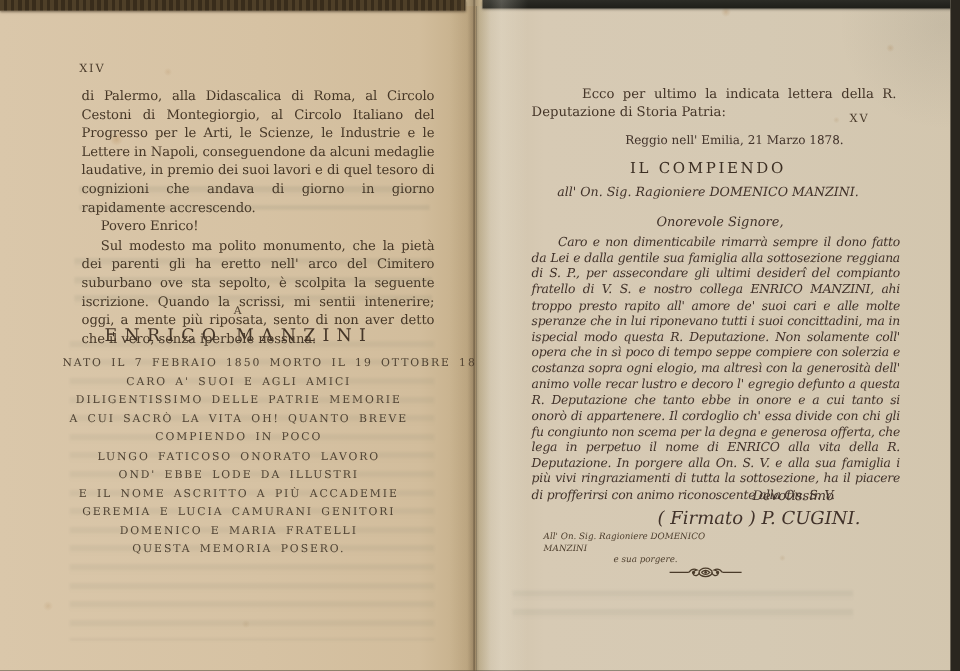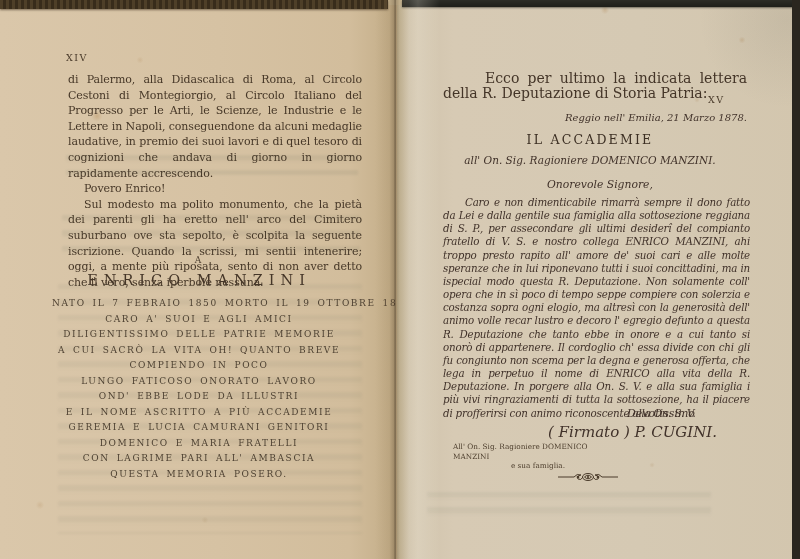--- a/index.html
+++ b/index.html
@@ -60,35 +60,35 @@
   .pn-right{left:311px;top:47px;margin-top:47px;}
   .textblock{position:absolute;left:68px;top:72px;width:294px;color:#463727;}
   .para{margin:0;font-size:11px;line-height:15.6px;text-align:justify;letter-spacing:-.1px;}
   .para.indent{text-indent:16px;}
   .inscription{position:absolute;left:52px;top:254px;width:294px;text-align:center;color:#4e4031;}
   .ins-ded{font-size:9px;letter-spacing:2px;line-height:12px;}
   .ins-name{font-size:14.5px;letter-spacing:6px;line-height:18px;margin-top:5px;margin-bottom:7px;color:#453628;}
   .ins-line{font-size:9px;letter-spacing:1.6px;word-spacing:2.5px;line-height:15.5px;white-space:nowrap;}
   
   .rp{position:absolute;color:#41322a;}
-  .rp-intro{left:46px;top:71px;width:304px;font-size:14px;line-height:15.2px;
+  .rp-intro{left:46px;top:71px;width:304px;font-size:11px;line-height:15.2px;
     text-align:justify;text-indent:42px;color:#443528;}
-  .rp-dateline{left:46px;top:112px;width:304px;font-size:10px;font-style:italic;
-    text-align:right;text-indent:92px;}
+  .rp-dateline{left:32px;top:112px;width:304px;font-size:10px;
+    text-align:left;text-indent:92px;}
   .rp-heading{left:46px;top:132px;width:294px;font-size:12.5px;letter-spacing:2.2px;
     text-align:center;color:#3c2f23;}
   .rp-addressee{left:46px;top:154px;width:294px;font-size:10.5px;font-style:italic;text-align:center;}
   .rp-salutation{left:102px;top:178px;font-size:10.8px;font-style:italic;margin-left:48px;}
   .rp-body{left:46px;top:196px;width:307px;font-size:10.3px;font-style:italic;
     line-height:13.15px;text-align:justify;text-indent:22px;letter-spacing:-.2px;}
   .rp-valediction{left:46px;top:407px;width:304px;font-size:11px;font-style:italic;
     text-align:right;padding-right:52px;box-sizing:border-box;}
   .rp-signature{left:46px;top:423px;width:304px;font-size:15px;font-style:italic;
     text-align:right;padding-right:30px;box-sizing:border-box;}
-  .rp-footnote{left:56px;top:442px;width:170px;font-size:7.3px;
+  .rp-footnote{left:56px;top:442px;width:170px;font-size:7.3px;font-style:italic;
     line-height:9.5px;color:#4c3d2c;}
   .fn2{text-align:center;}
   .rp-ornament{left:160px;top:471px;width:62px;height:14px;}
   .rp-ornament svg{display:block;}
 </style>
 </head>
 <body>
 
 <div class="scene">
 
@@ -108,45 +108,44 @@
           <div class="ins-line">NATO IL 7 FEBRAIO 1850 MORTO IL 19 OTTOBRE 1877</div>
           <div class="ins-line">CARO A' SUOI E AGLI AMICI</div>
           <div class="ins-line">DILIGENTISSIMO DELLE PATRIE MEMORIE</div>
           <div class="ins-line">A CUI SACRÒ LA VITA OH! QUANTO BREVE</div>
           <div class="ins-line">COMPIENDO IN POCO</div>
           <div class="ins-line">LUNGO FATICOSO ONORATO LAVORO</div>
           <div class="ins-line">OND' EBBE LODE DA ILLUSTRI</div>
           <div class="ins-line">E IL NOME ASCRITTO A PIÙ ACCADEMIE</div>
           <div class="ins-line">GEREMIA E LUCIA CAMURANI GENITORI</div>
           <div class="ins-line">DOMENICO E MARIA FRATELLI</div>
-          <div class="ins-line">CON LAGRIME PARI ALL' AMBASCIA</div>
           <div class="ins-line">QUESTA MEMORIA POSERO.</div>
         </div>
     </div>
 
     <div class="bleed" style="left:66px;top:155px;width:292px;height:20px;opacity:.8;"></div>
     <div class="bleed" style="left:62px;top:215px;width:298px;height:44px;opacity:.7;"></div>
     <div class="bleed" style="left:58px;top:284px;width:304px;height:250px;opacity:.55;"></div>
   </div>
 
   <div class="page page-right">
     <div class="pagenum pn-right">XV</div>
 
     <div class="rp rp-intro">Ecco per ultimo la indicata lettera della R. Deputazione di Storia Patria:</div>
     <div class="rp rp-dateline">Reggio nell' Emilia, 21 Marzo 1878.</div>
-    <div class="rp rp-heading">IL ACCADEMIE</div>
+    <div class="rp rp-heading">IL COMPIENDO</div>
     <div class="rp rp-addressee">all' On. Sig. Ragioniere DOMENICO MANZINI.</div>
     <div class="rp rp-salutation">Onorevole Signore,</div>
     <div class="rp rp-body">Caro e non dimenticabile rimarrà sempre il dono fatto da Lei e dalla gentile sua famiglia alla sottosezione reggiana di S. P., per assecondare gli ultimi desiderî del compianto fratello di V. S. e nostro collega ENRICO MANZINI, ahi troppo presto rapito all' amore de' suoi cari e alle molte speranze che in lui riponevano tutti i suoi concittadini, ma in ispecial modo questa R. Deputazione. Non solamente coll' opera che in sì poco di tempo seppe compiere con solerzia e costanza sopra ogni elogio, ma altresì con la generosità dell' animo volle recar lustro e decoro l' egregio defunto a questa R. Deputazione che tanto ebbe in onore e a cui tanto si onorò di appartenere. Il cordoglio ch' essa divide con chi gli fu congiunto non scema per la degna e generosa offerta, che lega in perpetuo il nome di ENRICO alla vita della R. Deputazione. In porgere alla On. S. V. e alla sua famiglia i più vivi ringraziamenti di tutta la sottosezione, ha il piacere di profferirsi con animo riconoscente alla On. S. V.</div>
     <div class="rp rp-valediction">Devotissimo</div>
     <div class="rp rp-signature">( Firmato ) P. CUGINI.</div>
 
     <div class="rp rp-footnote">
       <div>All' On. Sig. Ragioniere DOMENICO MANZINI</div>
-      <div class="fn2">e sua famiglia.</div>
+      <div class="fn2">e sua porgere.</div>
     </div>
 
     <div class="rp rp-ornament">
       <svg viewBox="0 0 124 24" width="62" height="12" xmlns="http://www.w3.org/2000/svg">
         <g fill="none" stroke="#4a3b2a" stroke-width="2">
           <path d="M2 12 H34"></path>
           <path d="M90 12 H122"></path>
           <path d="M34 12 q6 -8 14 -4 q-10 2 -6 8 q6 4 10 -4"></path>
           <path d="M90 12 q-6 -8 -14 -4 q10 2 6 8 q-6 4 -10 -4"></path>
           <ellipse cx="62" cy="12" rx="11" ry="7"></ellipse>

